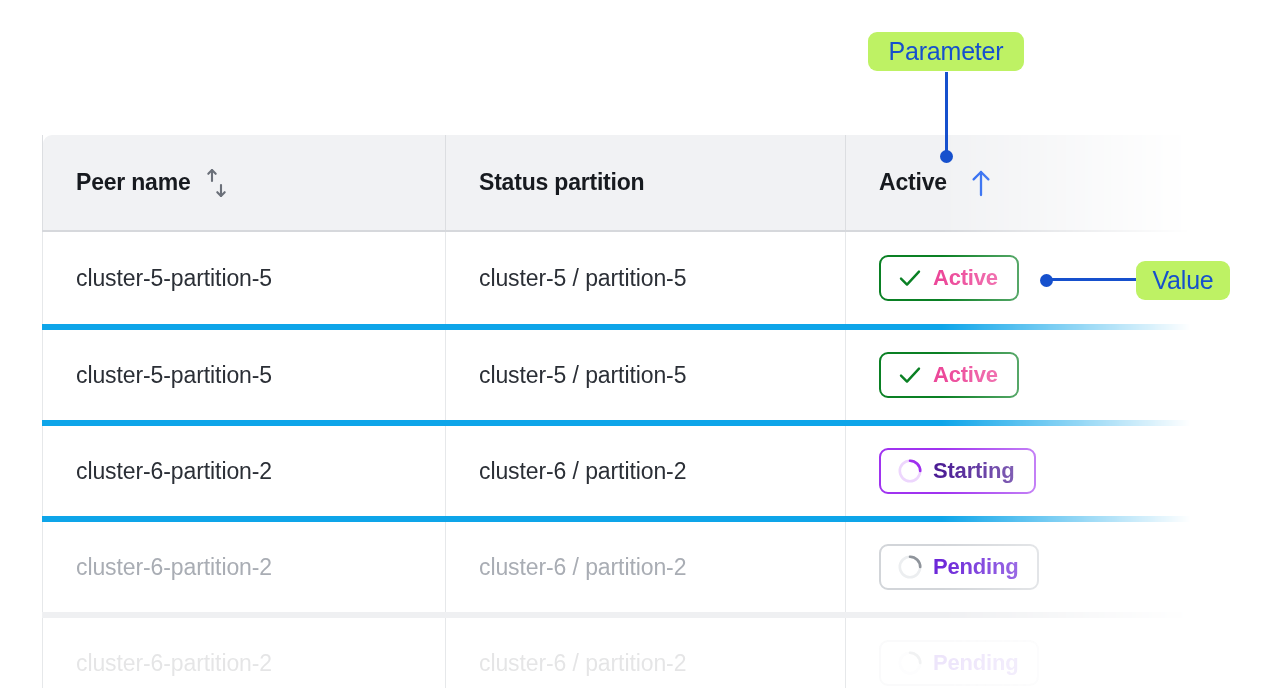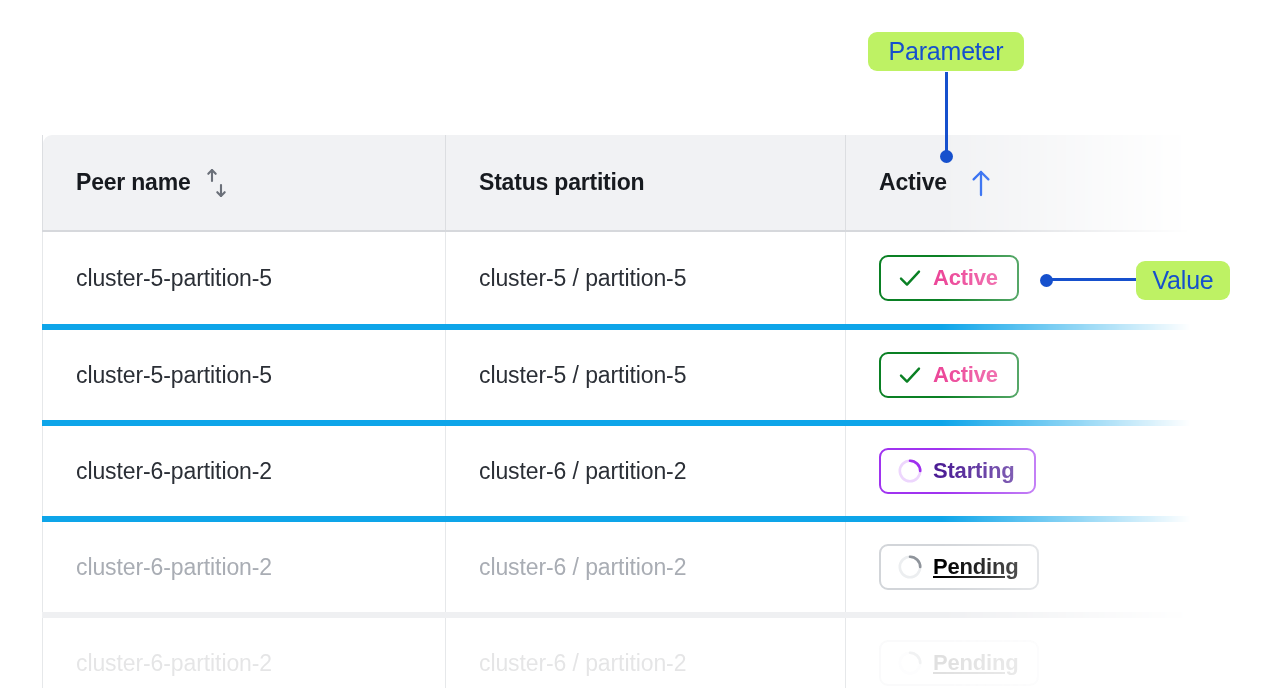--- a/index.html
+++ b/index.html
@@ -98,21 +98,21 @@
     padding: 0 19px 0 16px;
     border-radius: 9px;
     border: 2px solid;
     font-size: 22px;
     font-weight: bold;
     letter-spacing: -0.2px;
     box-sizing: border-box;
   }
   .badge-active  { border-color: #0a8024; color: #ec4899; }
   .badge-starting{ border-color: #a033f0; color: #4c1d95; }
-  .badge-pending { border-color: #d2d5d9; color: #000000; text-decoration: underline; }
+  .badge-pending { border-color: #d2d5d9; color: #6d28d9; }
 
   .badge .lbl { line-height: 1; position: relative; top: 0px; }
 
   .chk { width: 26px; height: 26px; display: block; }
   .spin { width: 26px; height: 26px; display: block; }
 
   
   .anno-pill {
     position: absolute;
     background: #bef264;

